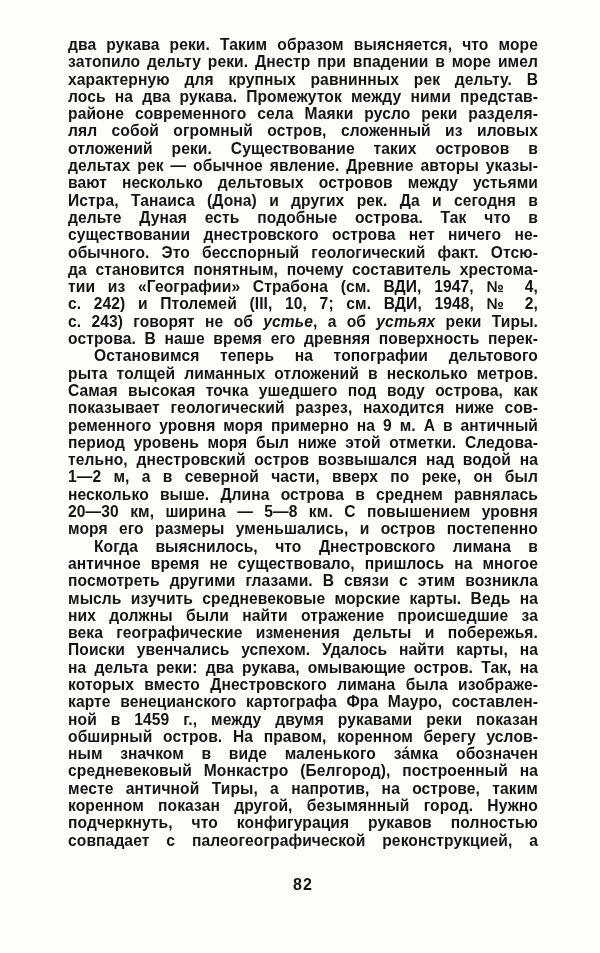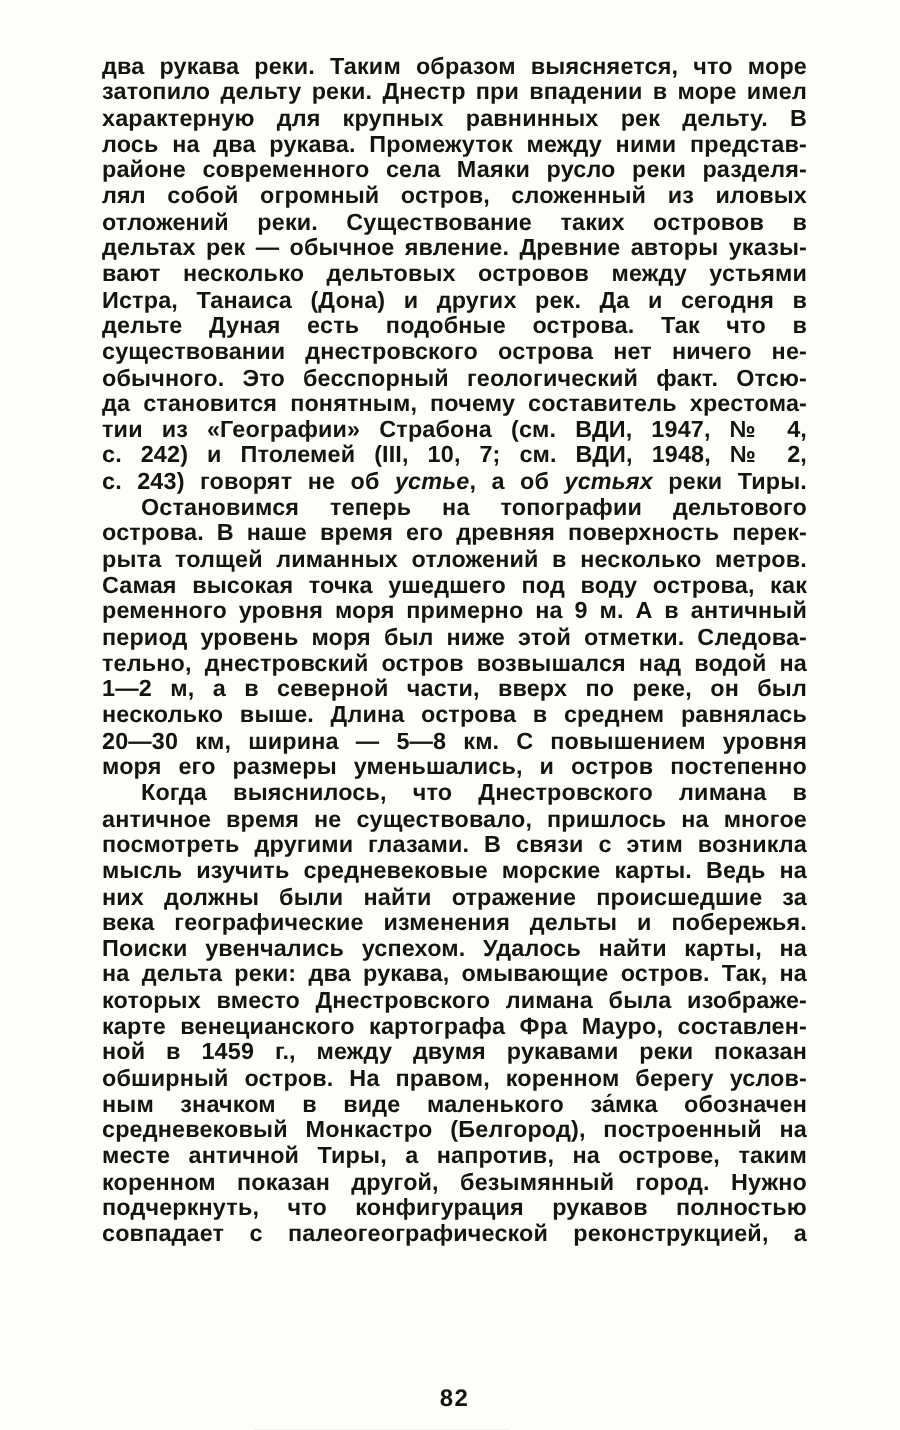--- a/index.html
+++ b/index.html
@@ -33,21 +33,21 @@
     text-align-last: justify;
     letter-spacing: 0.1px;
   }
   .line.indent { text-indent: 26px; }
   .line.ragged { text-align-last: left; }
   .line i { font-style: italic; }
   .page-number {
     position: absolute;
     left: 68px;
     width: 470px;
-    top: 924px;
+    top: 876px;
     text-align: center;
     font-size: 16px;
     font-weight: 700;
     letter-spacing: 1px;
   }
 </style>
 </head>
 <body>
 
 <div class="page">
@@ -62,24 +62,25 @@
       <div class="line">дельтах рек — обычное явление. Древние авторы указы-</div>
       <div class="line">вают несколько дельтовых островов между устьями</div>
       <div class="line">Истра, Танаиса (Дона) и других рек. Да и сегодня в</div>
       <div class="line">дельте Дуная есть подобные острова. Так что в</div>
       <div class="line">существовании днестровского острова нет ничего не-</div>
       <div class="line">обычного. Это бесспорный геологический факт. Отсю-</div>
       <div class="line">да становится понятным, почему составитель хрестома-</div>
       <div class="line">тии из «Географии» Страбона (см. ВДИ, 1947, № 4,</div>
       <div class="line">с. 242) и Птолемей (III, 10, 7; см. ВДИ, 1948, № 2,</div>
       <div class="line">с. 243) говорят не об <i>устье</i>, а об <i>устьях</i> реки Тиры.</div>
+      <div class="line">острова. В наше время его древняя поверхность перек-</div>
       <div class="line indent">Остановимся теперь на топографии дельтового</div>
-      <div class="line">острова. В наше время его древняя поверхность перек-</div>
       <div class="line">рыта толщей лиманных отложений в несколько метров.</div>
       <div class="line">Самая высокая точка ушедшего под воду острова, как</div>
+      <div class="line">показывает геологический разрез, находится ниже сов-</div>
       <div class="line">ременного уровня моря примерно на 9 м. А в античный</div>
       <div class="line">период уровень моря был ниже этой отметки. Следова-</div>
       <div class="line">тельно, днестровский остров возвышался над водой на</div>
       <div class="line">1—2 м, а в северной части, вверх по реке, он был</div>
       <div class="line">несколько выше. Длина острова в среднем равнялась</div>
       <div class="line">20—30 км, ширина — 5—8 км. С повышением уровня</div>
       <div class="line">моря его размеры уменьшались, и остров постепенно</div>
       <div class="line indent">Когда выяснилось, что Днестровского лимана в</div>
       <div class="line">античное время не существовало, пришлось на многое</div>
       <div class="line">посмотреть другими глазами. В связи с этим возникла</div>

